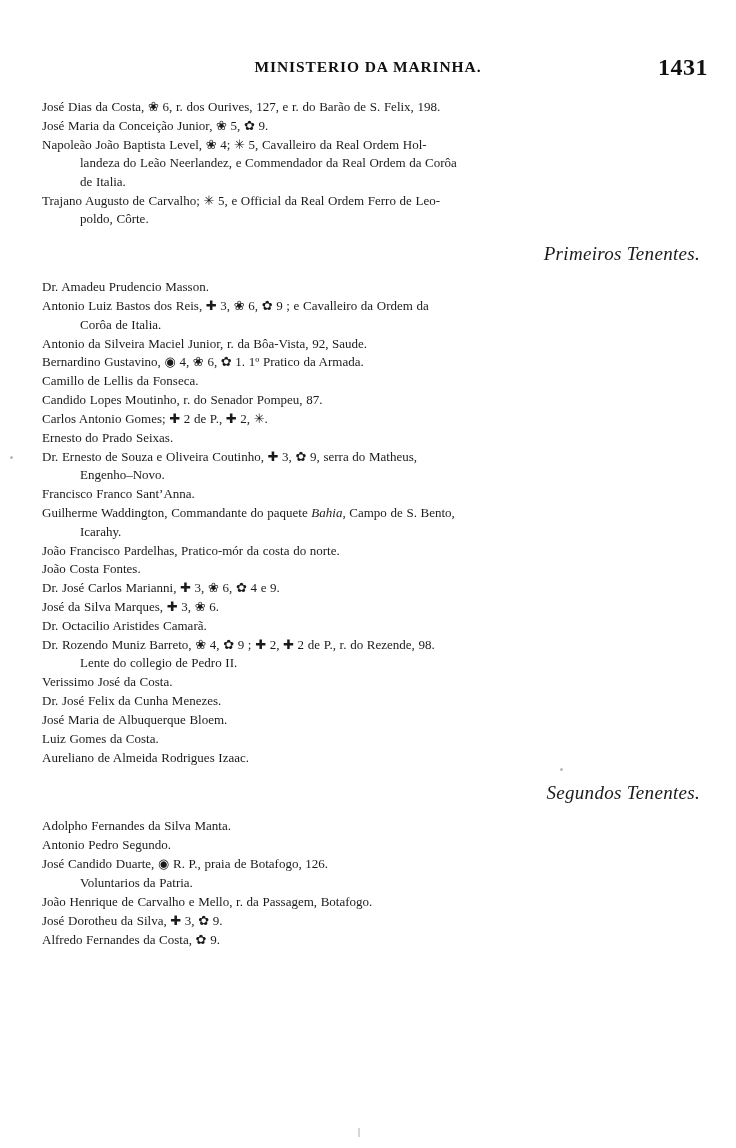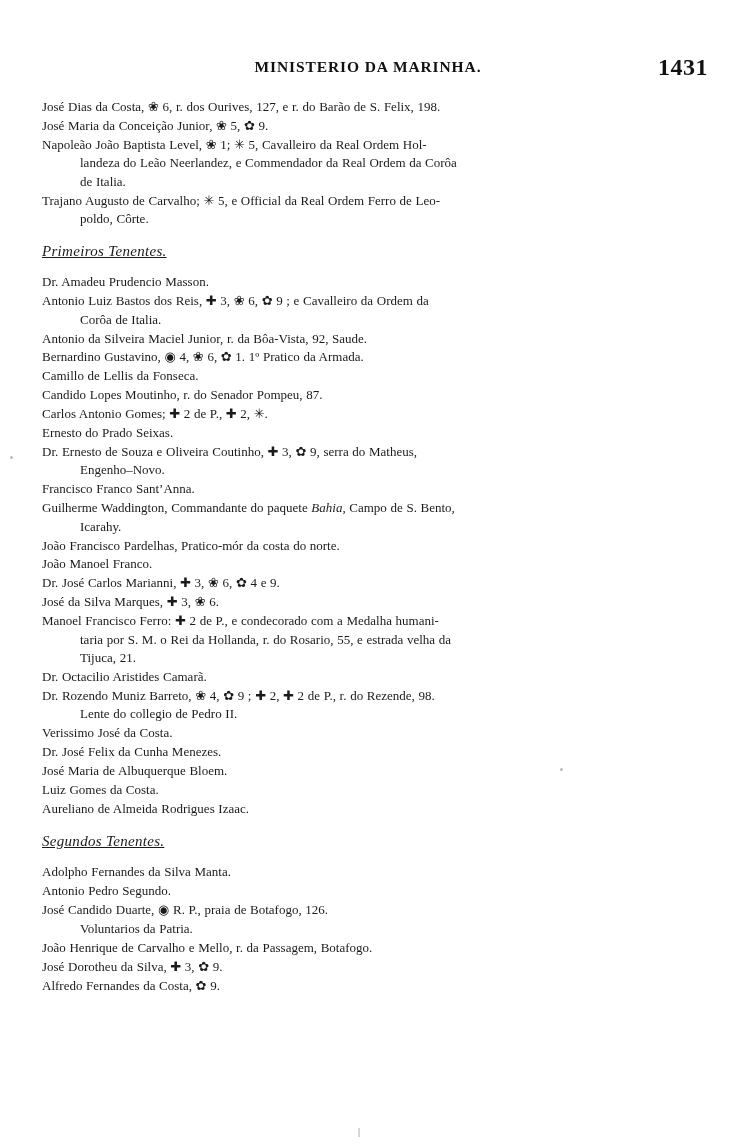--- a/index.html
+++ b/index.html
@@ -69,26 +69,25 @@
   }
   .entry .ln {
     display: block;
     margin-left: -26px;
   }
   .entry .cont {
     display: block;
     margin-left: 12px;
   }
   .section-title {
-    text-align: left;
+    text-align: right;
     font-style: italic;
-    font-size: 15px;
+    font-size: 19px;
     margin: 15px 0 13px 0;
     letter-spacing: 0.3px;
-    text-decoration: underline;
   }
   .mark-dot {
     position: absolute;
     width: 3px; height: 3px;
     background: #b9b9b9;
     border-radius: 50%;
   }
   .edge-1 { left: 10px; top: 456px; }
   .edge-2 { left: 560px; top: 768px; }
   .bottom-tick {
@@ -111,21 +110,21 @@
   </div>
 
   <div class="body-block" id="body-block">
       <p class="entry">
         <span class="ln">José Dias da Costa, ❀ 6, r. dos Ourives, 127, e r. do Barão de S. Felix, 198.</span>
       </p>
       <p class="entry">
         <span class="ln">José Maria da Conceição Junior, ❀ 5, ✿ 9.</span>
       </p>
       <p class="entry">
-        <span class="ln">Napoleão João Baptista Level, ❀ 1; ✳ 5, Cavalleiro da Real Ordem Hol-</span>
+        <span class="ln">Napoleão João Baptista Level, ❀ 4; ✳ 5, Cavalleiro da Real Ordem Hol-</span>
         <span class="cont">landeza do Leão Neerlandez, e Commendador da Real Ordem da Corôa</span>
         <span class="cont">de Italia.</span>
       </p>
       <p class="entry">
         <span class="ln">Trajano Augusto de Carvalho; ✳ 5, e Official da Real Ordem Ferro de Leo-</span>
         <span class="cont">poldo, Côrte.</span>
       </p>
       <div class="section-title">Primeiros Tenentes.</div>
       <p class="entry">
         <span class="ln">Dr. Amadeu Prudencio Masson.</span>
@@ -160,32 +159,27 @@
         <span class="ln">Francisco Franco Sant’Anna.</span>
       </p>
       <p class="entry">
         <span class="ln">Guilherme Waddington, Commandante do paquete <i>Bahia</i>, Campo de S. Bento,</span>
         <span class="cont">Icarahy.</span>
       </p>
       <p class="entry">
         <span class="ln">João Francisco Pardelhas, Pratico-mór da costa do norte.</span>
       </p>
       <p class="entry">
-        <span class="ln">João Manoel Franco.</span>
+        <span class="ln">João Costa Fontes.</span>
       </p>
       <p class="entry">
         <span class="ln">Dr. José Carlos Marianni, ✚ 3, ❀ 6, ✿ 4 e 9.</span>
       </p>
       <p class="entry">
         <span class="ln">José da Silva Marques, ✚ 3, ❀ 6.</span>
-      </p>
-      <p class="entry">
-        <span class="ln">Manoel Francisco Ferro: ✚ 2 de P., e condecorado com a Medalha humani-</span>
-        <span class="cont">taria por S. M. o Rei da Hollanda, r. do Rosario, 55, e estrada velha da</span>
-        <span class="cont">Tijuca, 21.</span>
       </p>
       <p class="entry">
         <span class="ln">Dr. Octacilio Aristides Camarã.</span>
       </p>
       <p class="entry">
         <span class="ln">Dr. Rozendo Muniz Barreto, ❀ 4, ✿ 9 ; ✚ 2, ✚ 2 de P., r. do Rezende, 98.</span>
         <span class="cont">Lente do collegio de Pedro II.</span>
       </p>
       <p class="entry">
         <span class="ln">Verissimo José da Costa.</span>

